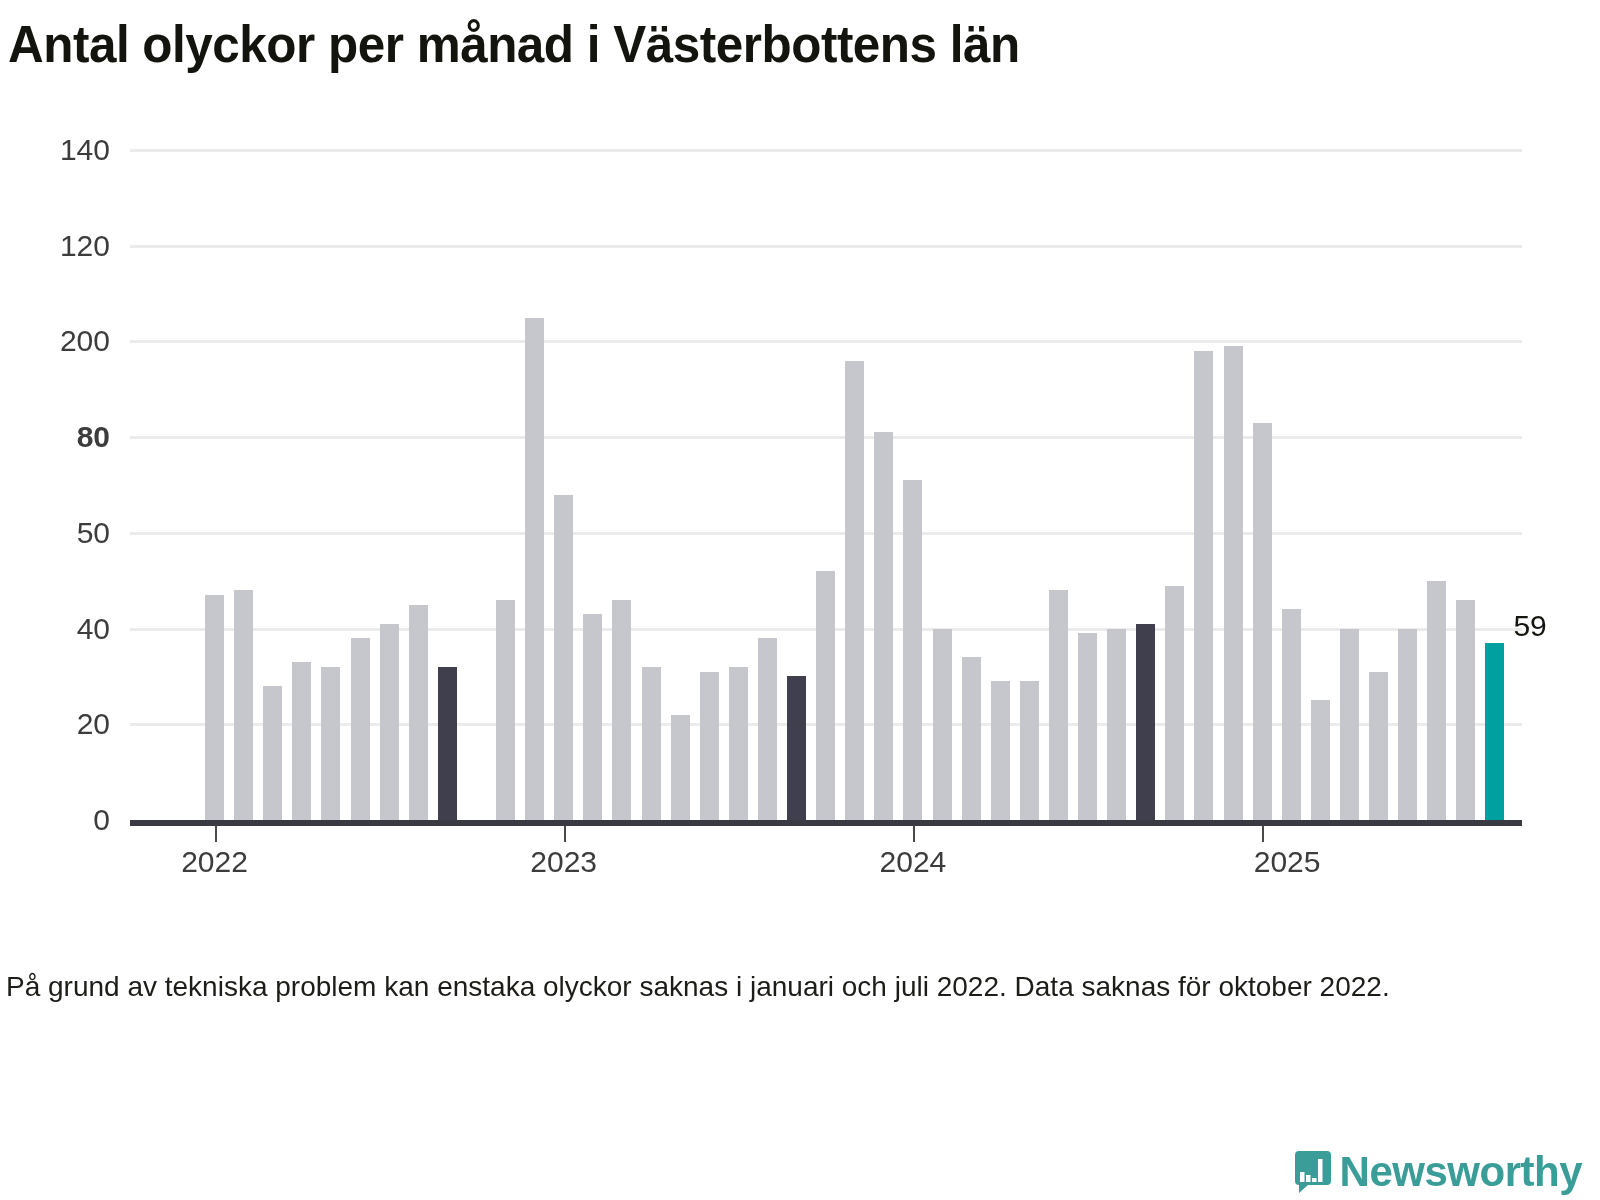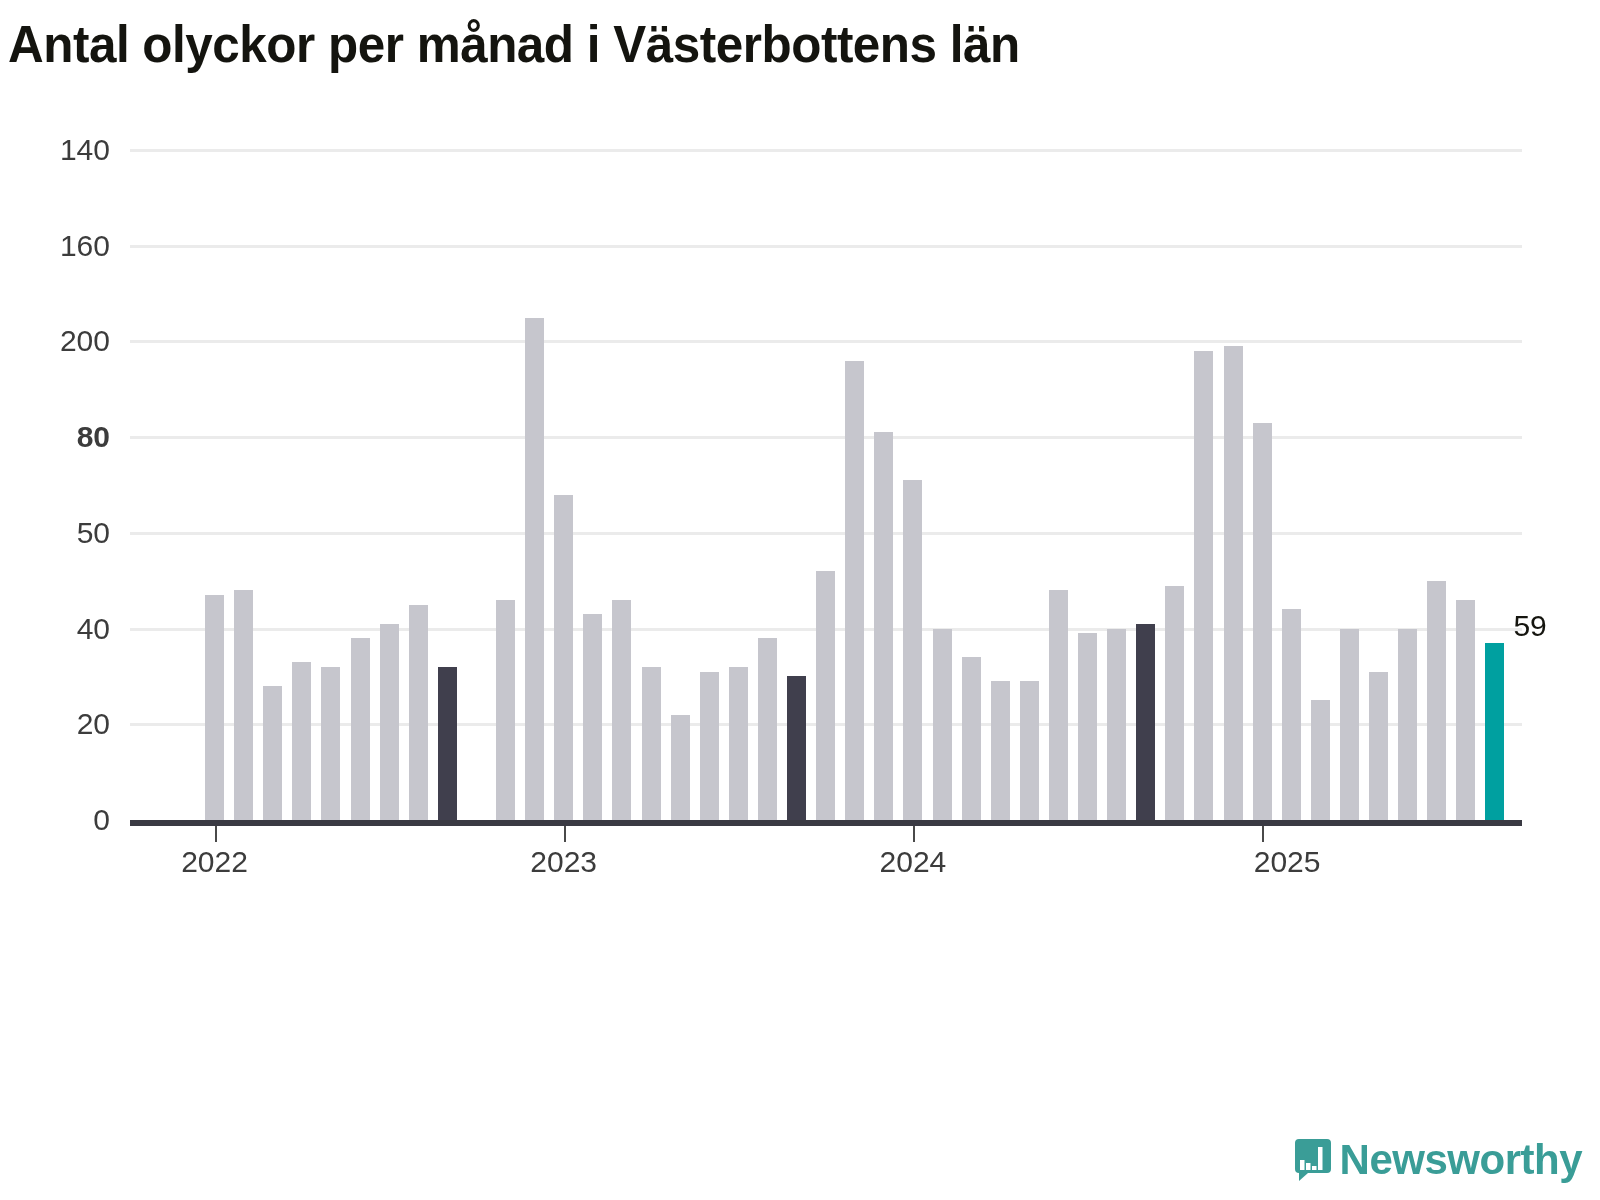--- a/index.html
+++ b/index.html
@@ -136,21 +136,21 @@
     width: 1500px;
     font-size: 28px;
     line-height: 38px;
     color: #1c1c18;
   }
 
   
   .logo {
     position: absolute;
     right: 18px;
-    bottom: 18px;
+    bottom: 6px;
     display: flex;
     align-items: center;
     gap: 5px;
   }
   .logo-mark {
     width: 44px;
     height: 44px;
     display: block;
   }
   .logo-text {
@@ -168,21 +168,21 @@
 
   <div class="chart-title">Antal olyckor per månad i Västerbottens län</div>
 
   <div class="ylabels">
       <div class="ylabel" style="top: 670px;">0</div>
       <div class="ylabel" style="top: 574.286px;">20</div>
       <div class="ylabel" style="top: 478.571px;">40</div>
       <div class="ylabel" style="top: 382.857px;">50</div>
       <div class="ylabel" style="top: 287.143px; font-weight: bold;">80</div>
       <div class="ylabel" style="top: 191.429px;">200</div>
-      <div class="ylabel" style="top: 95.7143px;">160</div>
+      <div class="ylabel" style="top: 95.7143px;">120</div>
       <div class="ylabel" style="top: 0px;">140</div>
     </div>
   <div class="plot">
       <div class="gridline zero" style="top: 670px;"></div>
       <div class="gridline" style="top: 573.286px;"></div>
       <div class="gridline" style="top: 477.571px;"></div>
       <div class="gridline" style="top: 381.857px;"></div>
       <div class="gridline" style="top: 286.143px;"></div>
       <div class="gridline" style="top: 190.429px;"></div>
       <div class="gridline" style="top: 94.7143px;"></div>
@@ -239,20 +239,21 @@
       <div class="xtick" style="left: 84.5px;"></div>
       <div class="xlabel" style="left: 84.5px;">2022</div>
       <div class="xtick" style="left: 433.7px;"></div>
       <div class="xlabel" style="left: 433.7px;">2023</div>
       <div class="xtick" style="left: 782.9px;"></div>
       <div class="xlabel" style="left: 782.9px;">2024</div>
       <div class="xtick" style="left: 1132.1px;"></div>
       <div class="xlabel" style="left: 1132.1px; margin-left: 25px;">2025</div>
     </div>
 
+  <div class="footnote">På grund av tekniska problem kan enstaka olyckor saknas i januari och juli 2022. Data saknas för oktober 2022.</div>
 
   <div class="logo">
     <svg class="logo-mark" viewBox="0 0 44 44">
       <path d="M4 5 a4 4 0 0 1 4-4 h28 a4 4 0 0 1 4 4 v26 a4 4 0 0 1 -4 4 h-19 l-9 8 v-8 h-0 a4 4 0 0 1 -4 -4 z" fill="#3a9d97"></path>
       <rect x="9" y="22" width="4.5" height="10" fill="#ffffff"></rect>
       <rect x="15" y="25" width="4.5" height="7" fill="#ffffff"></rect>
       <rect x="21" y="28" width="4.5" height="4" fill="#ffffff"></rect>
       <rect x="27" y="9" width="4.5" height="23" fill="#ffffff"></rect>
     </svg>
     <span class="logo-text">Newsworthy</span>

